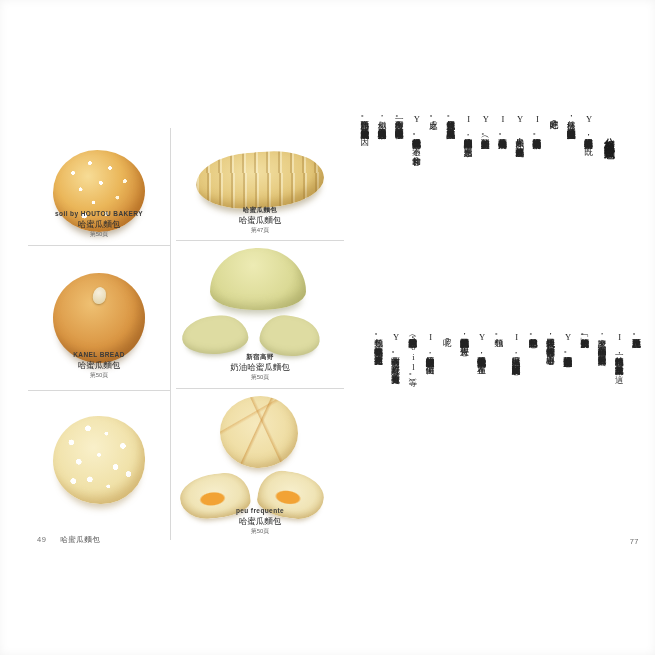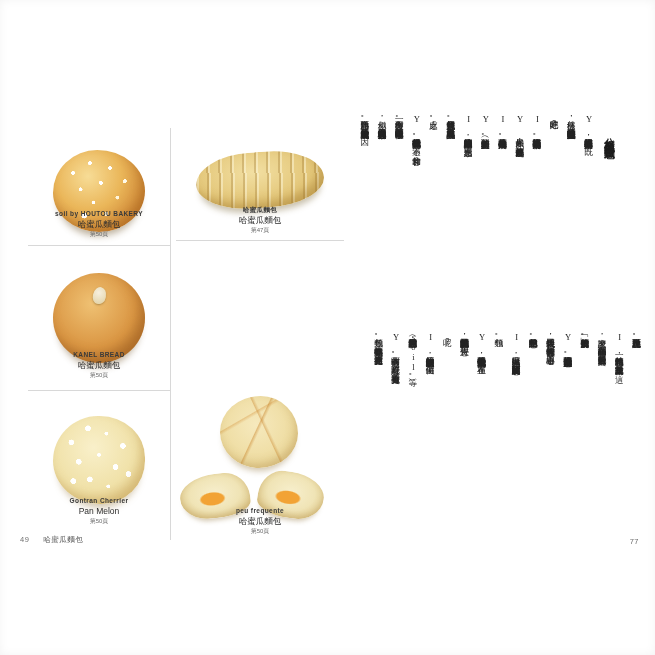--- a/index.html
+++ b/index.html
@@ -93,21 +93,21 @@
     background:
       radial-gradient(ellipse 17px 9px at 46% 56%,#f2a335 65%,transparent 78%),
       radial-gradient(ellipse at 50% 45%,#f7efcd 0%,#f0e4b6 50%,#e0cb8e 82%,#d1b873 100%);
     box-shadow:0 6px 5px -4px rgba(140,110,50,.4), inset 0 -3px 6px rgba(170,130,60,.35);}
   .half-peu-a{width:70px;height:44px;left:4px;top:86px;transform:rotate(-6deg);
     border-radius:60% 40% 55% 45%/55% 65% 35% 55%;}
   .half-peu-b{width:66px;height:46px;left:82px;top:84px;transform:rotate(8deg);
     border-radius:40% 60% 45% 55%/65% 55% 55% 35%;}
 
   .footer{position:absolute;font-family:"Liberation Sans","DejaVu Sans",sans-serif;
-    font-size:7.5px;color:#6f6f6f;letter-spacing:.5px;}
+    font-size:7.5px;color:#6f6f6f;letter-spacing:.5px;margin-left:17px;}
   .footer-left{left:20px;top:535px;}
   .footer-left .section-label{margin-left:14px;color:#555;}
   .footer-right{right:16px;top:537px;}
 
   
   .vband{position:absolute;writing-mode:vertical-rl;text-orientation:upright;
     height:198px;color:#242424;}
   .vband-top{top:114px;right:33px;}
   .vband-bottom{top:332px;right:10px;}
   .vcol{line-height:17.2px;height:198px;font-size:8.6px;letter-spacing:0;}
@@ -144,28 +144,33 @@
       <div class="photo bun-kanel" style="left:25px;top:28px;">
         <div class="almond"></div>
       </div>
       <div class="caption" style="bottom:10px;">
         <div class="cap-store">KANEL BREAD</div>
         <div class="cap-product">哈蜜瓜麵包</div>
         <div class="cap-page">第50頁</div>
       </div>
     </div>
 
+    <div class="cell hr" style="left:176px;top:240px;width:168px;height:148px;">
+      <div class="photo bun-dome" style="left:34px;top:8px;"></div>
+      <div class="half half-a"></div>
+      <div class="half half-b"></div>
+      <div class="caption" style="bottom:6px;">
+        <div class="cap-store">新宿高野</div>
+        <div class="cap-product">奶油哈蜜瓜麵包</div>
+        <div class="cap-page">第50頁</div>
+      </div>
+    </div>
 
     <div class="cell" style="left:28px;top:390px;width:142px;height:150px;">
       <div class="photo bun-gontran" style="left:25px;top:26px;"></div>
-      <div class="caption" style="bottom:14px;">
-        <div class="cap-store">Gontran Cherrier</div>
-        <div class="cap-product">Pan Melon</div>
-        <div class="cap-page">第50頁</div>
-      </div>
     </div>
 
     <div class="cell" style="left:176px;top:388px;width:168px;height:155px;">
       <div class="photo bun-peu-top" style="left:44px;top:8px;"></div>
       <div class="half-peu half-peu-a"></div>
       <div class="half-peu half-peu-b"></div>
       <div class="caption" style="bottom:7px;">
         <div class="cap-store">peu frequente</div>
         <div class="cap-product">哈蜜瓜麵包</div>
         <div class="cap-page">第50頁</div>

